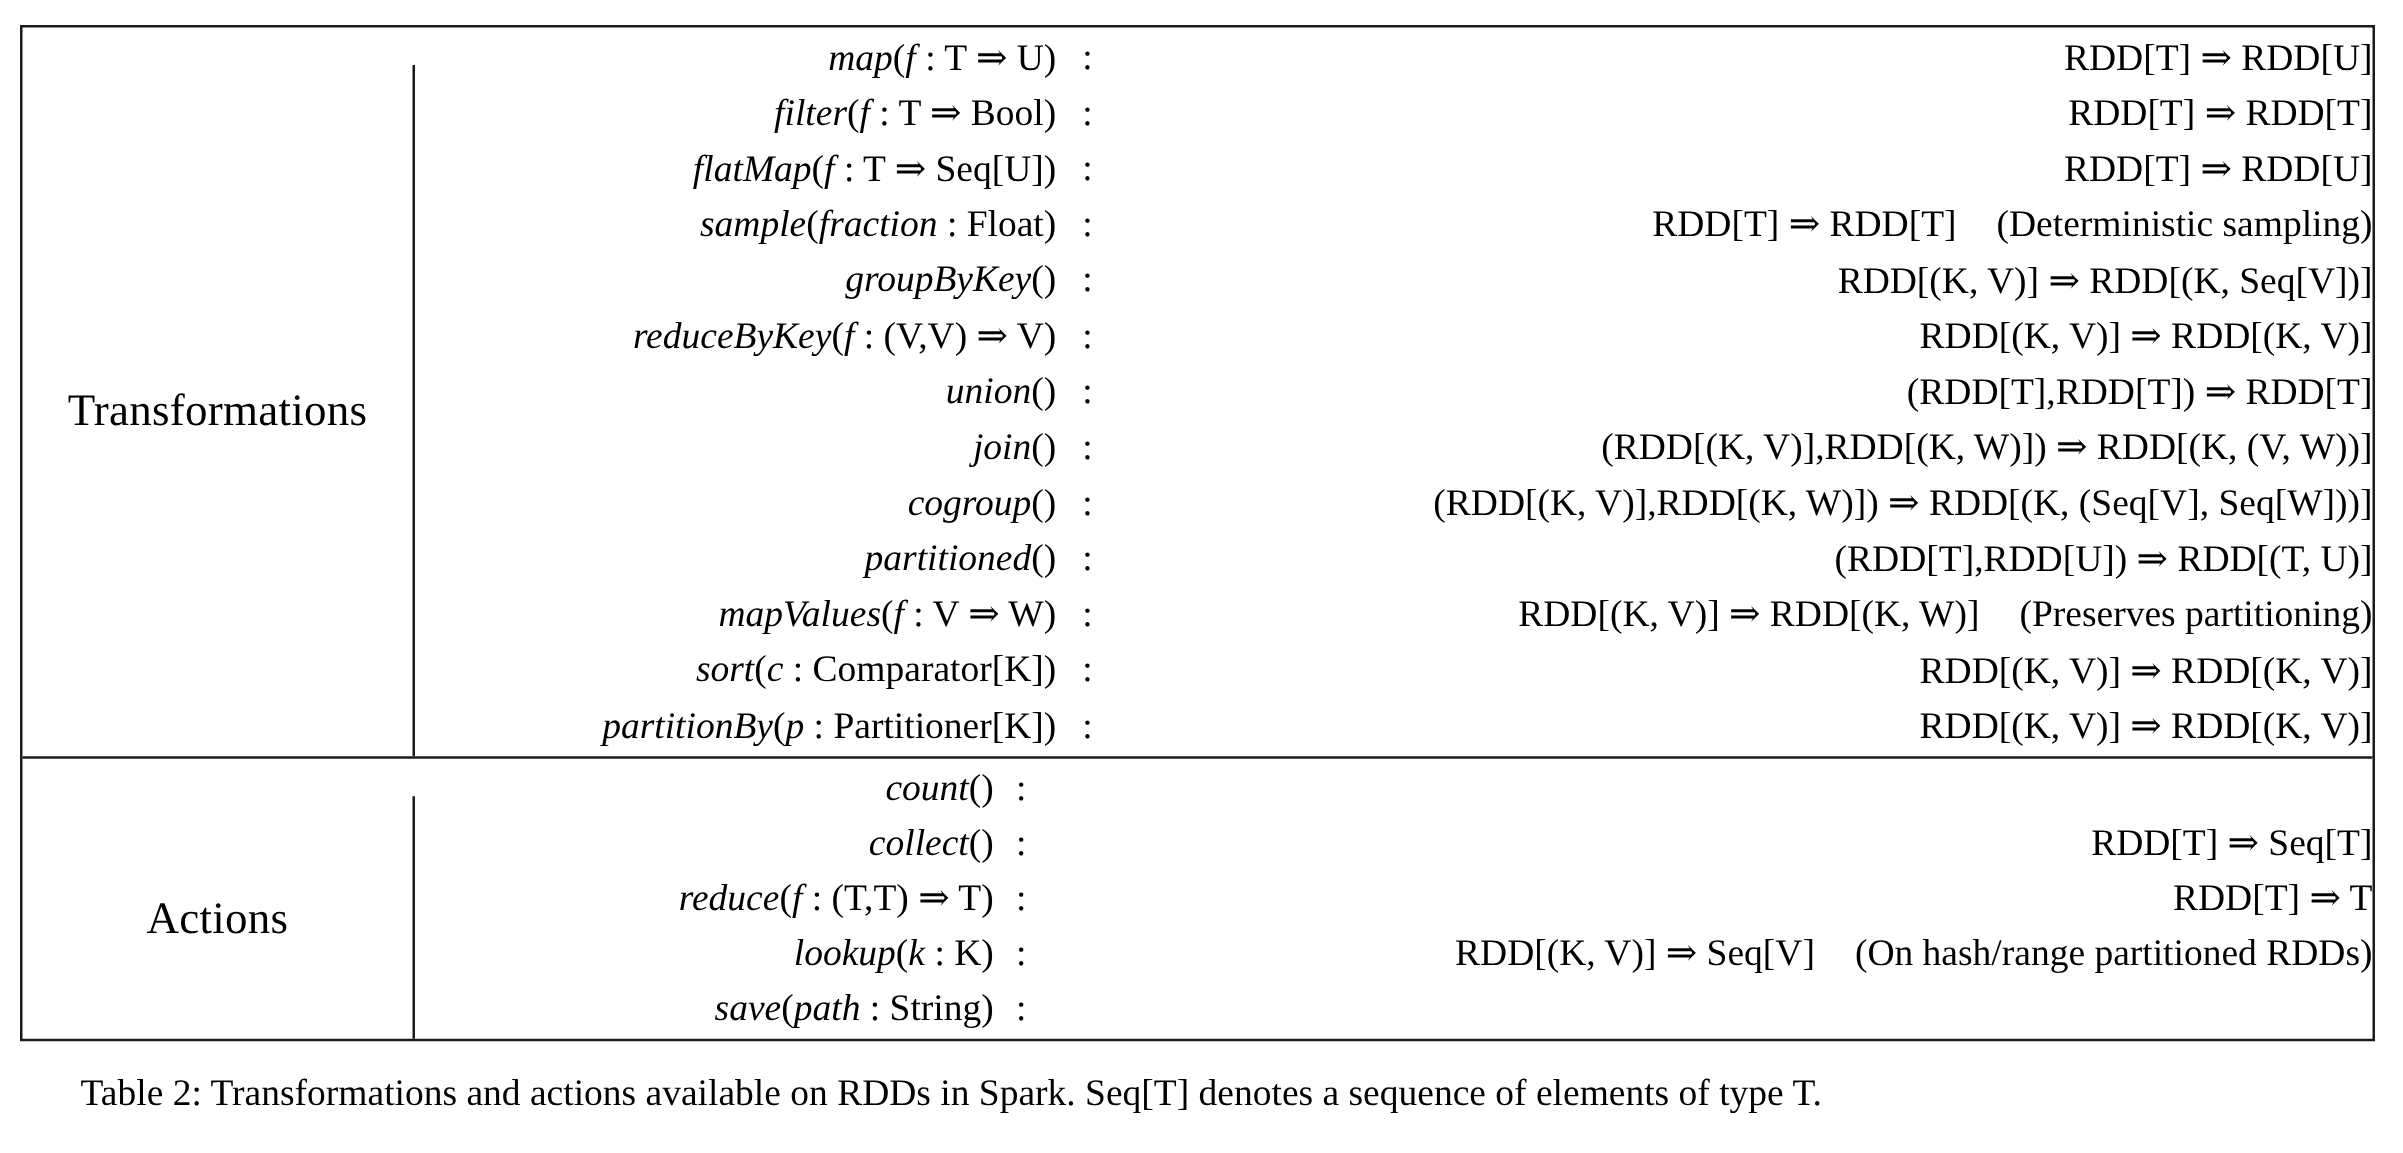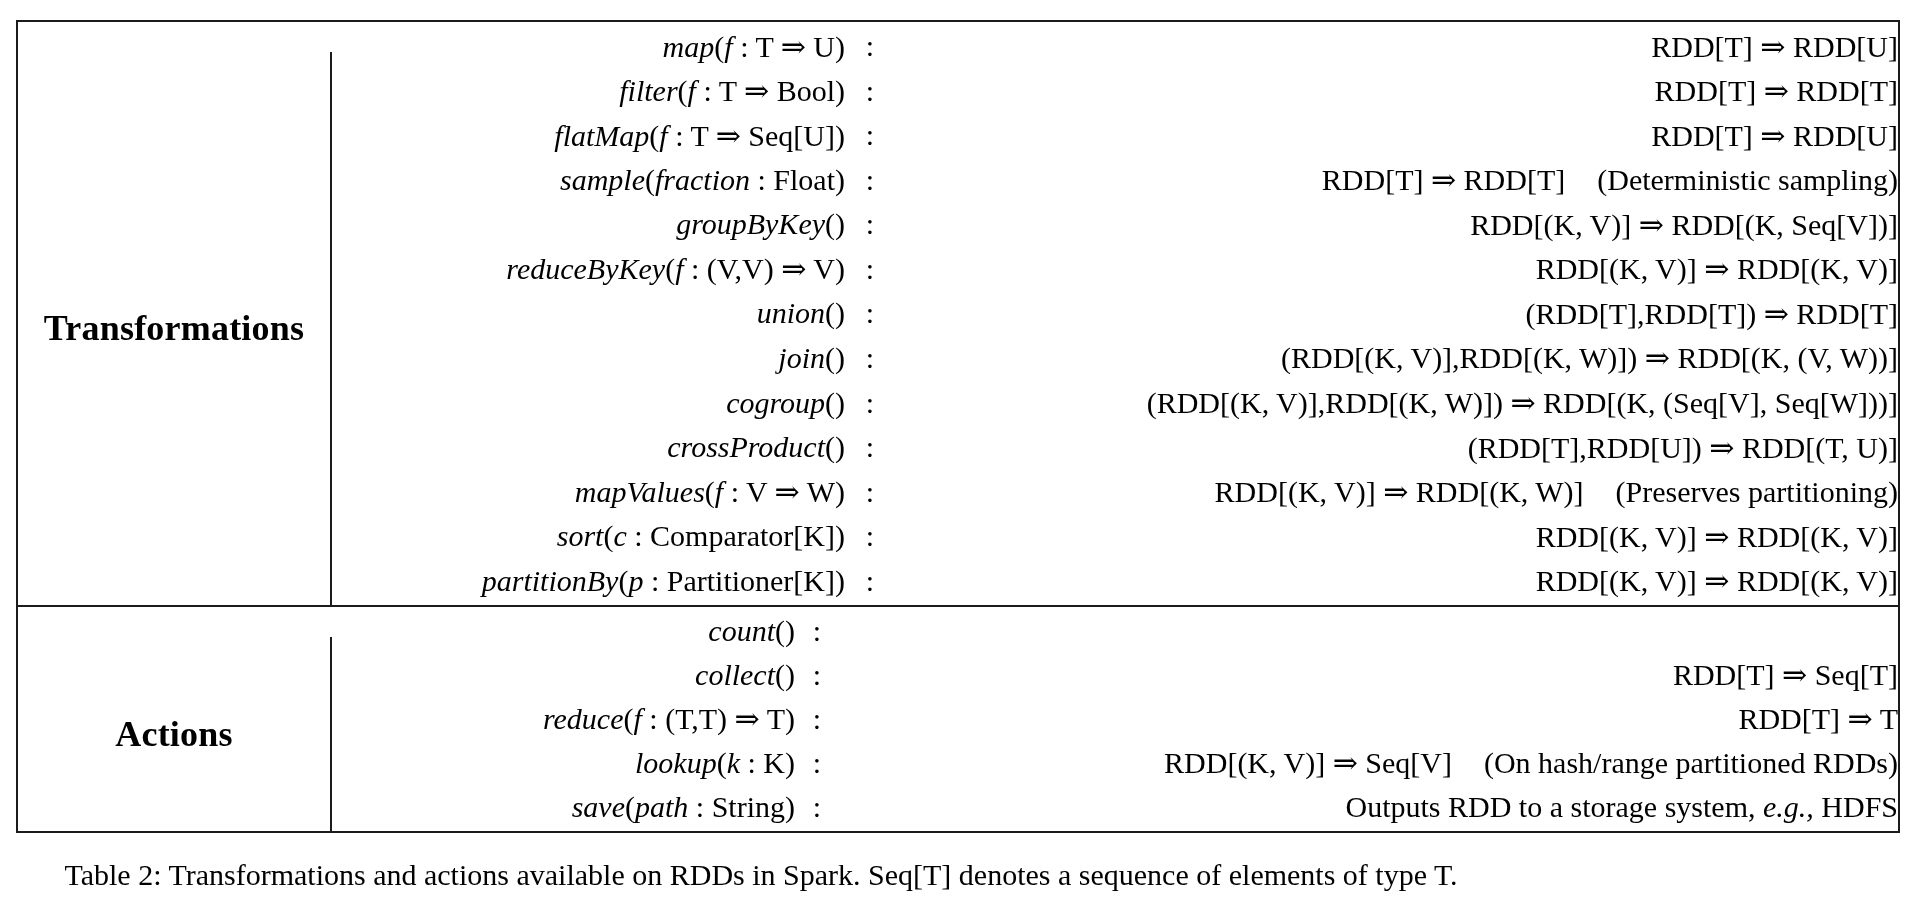--- a/index.html
+++ b/index.html
@@ -36,21 +36,21 @@
   }
   .sec-0 { flex: 13; }
   .sec-1 { flex: 5; border-top: 2px solid #1b1b1b; }
   .label-cell {
     width: 312px;
     flex: none;
     border-right: 2px solid #1b1b1b;
     display: flex;
     align-items: center;
     justify-content: center;
-    font-weight: bold;
+    font-weight: normal;
     font-size: 36px;
     letter-spacing: 0.2px;
     margin-top: 30px;
   }
   .content-cell {
     flex: 1;
     display: flex;
     flex-direction: column;
     padding: 2px 0;
     min-width: 0;
@@ -128,21 +128,21 @@
             <span class="sig"><span class="it">join</span><span>()</span></span>
             <span class="colon">:</span>
             <span class="type"><span>(RDD[(K, V)],RDD[(K, W)]) ⇒ RDD[(K, (V, W))]</span></span>
           </div>
           <div class="op-row">
             <span class="sig"><span class="it">cogroup</span><span>()</span></span>
             <span class="colon">:</span>
             <span class="type"><span>(RDD[(K, V)],RDD[(K, W)]) ⇒ RDD[(K, (Seq[V], Seq[W]))]</span></span>
           </div>
           <div class="op-row">
-            <span class="sig"><span class="it">crossProduct</span><span>()</span></span>
+            <span class="sig"><span class="it">partitioned</span><span>()</span></span>
             <span class="colon">:</span>
             <span class="type"><span>(RDD[T],RDD[U]) ⇒ RDD[(T, U)]</span></span>
           </div>
           <div class="op-row">
             <span class="sig"><span class="it">mapValues</span><span>(</span><span class="it">f</span><span> : V ⇒ W)</span></span>
             <span class="colon">:</span>
             <span class="type"><span>RDD[(K, V)] ⇒ RDD[(K, W)]</span><span class="note">(Preserves partitioning)</span></span>
           </div>
           <div class="op-row">
             <span class="sig"><span class="it">sort</span><span>(</span><span class="it">c</span><span> : Comparator[K])</span></span>
@@ -175,21 +175,20 @@
             <span class="type"><span>RDD[T] ⇒ T</span></span>
           </div>
           <div class="op-row">
             <span class="sig"><span class="it">lookup</span><span>(</span><span class="it">k</span><span> : K)</span></span>
             <span class="colon">:</span>
             <span class="type"><span>RDD[(K, V)] ⇒ Seq[V]</span><span class="note">(On hash/range partitioned RDDs)</span></span>
           </div>
           <div class="op-row">
             <span class="sig"><span class="it">save</span><span>(</span><span class="it">path</span><span> : String)</span></span>
             <span class="colon">:</span>
-            <span class="type"><span>Outputs RDD to a storage system, </span><span class="it">e.g.,</span><span> HDFS</span></span>
           </div>
         </div>
     </section>
 
   </div>
 
   <div class="caption">Table 2: Transformations and actions available on RDDs in Spark. Seq[T] denotes a sequence of elements of type T.</div>
 
 </div>
 

